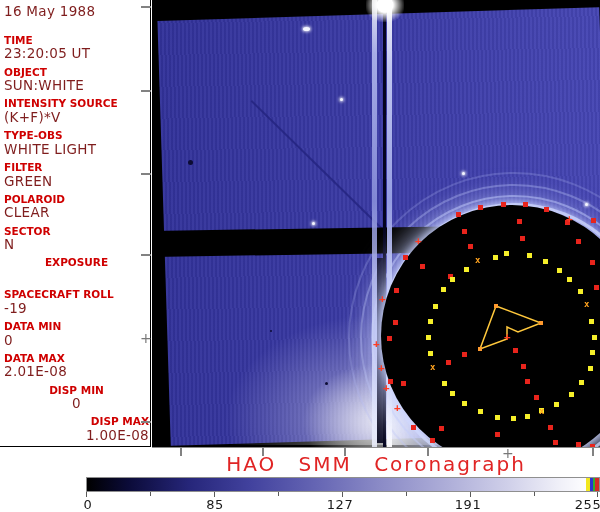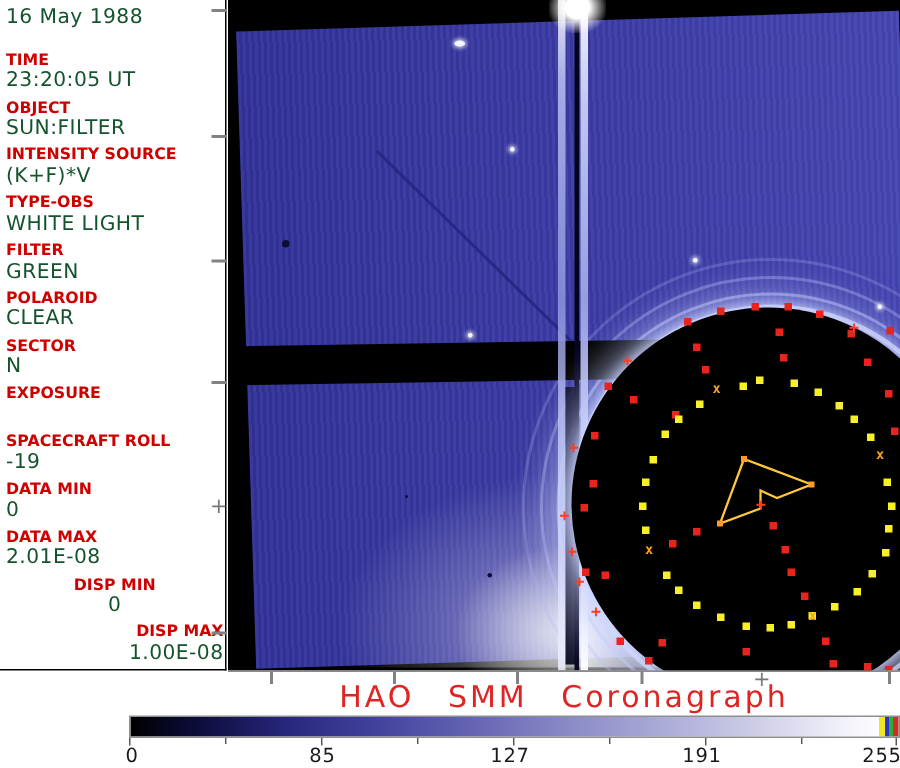--- a/index.html
+++ b/index.html
@@ -7,21 +7,21 @@
     width:600px;height:512px;position:relative;background:#ffffff;
     font-family:"DejaVu Sans","Liberation Sans",sans-serif;overflow:hidden;
   }
   
   #sidebar{
     position:absolute;left:0;top:0;width:151px;height:447px;background:#ffffff;
     border-right:1px solid #000;border-bottom:1px solid #000;box-sizing:border-box;
   }
   .meta-entry{position:absolute;left:4px;width:145px;line-height:1;}
   .meta-label{display:block;font-size:10.5px;font-weight:bold;letter-spacing:0px;color:#cf0000;}
-  .meta-value{display:block;font-size:13.5px;color:#14532d;margin-top:2px;letter-spacing:0.3px;}
+  .meta-value{display:block;font-size:13.5px;color:#7f1d1d;margin-top:2px;letter-spacing:0.3px;}
   
   #image-area{
     position:absolute;left:152px;top:0;width:448px;height:447px;background:#000;
     overflow:hidden;
   }
   .blue-quad{
     position:absolute;left:12px;top:14px;width:442px;height:425px;
     transform:rotate(-1.8deg);
     background:
       repeating-linear-gradient(90deg, rgba(255,255,255,0.035) 0 2px, rgba(0,0,0,0.05) 2px 4px),
@@ -107,21 +107,21 @@
 <div id="sidebar">
     <div class="meta-entry" style="left: 4px; top: 3px; position: absolute;">
       <span class="meta-value">16 May 1988</span>
     </div>
     <div class="meta-entry" style="left: 4px; top: 34.8px; position: absolute;">
       <span class="meta-label">TIME</span>
       <span class="meta-value">23:20:05 UT</span>
     </div>
     <div class="meta-entry" style="left: 4px; top: 66.6px; position: absolute;">
       <span class="meta-label">OBJECT</span>
-      <span class="meta-value">SUN:FILTER</span>
+      <span class="meta-value">SUN:WHITE</span>
     </div>
     <div class="meta-entry" style="left: 4px; top: 98.4px; position: absolute;">
       <span class="meta-label">INTENSITY SOURCE</span>
       <span class="meta-value">(K+F)*V</span>
     </div>
     <div class="meta-entry" style="left: 4px; top: 130.2px; position: absolute;">
       <span class="meta-label">TYPE-OBS</span>
       <span class="meta-value">WHITE LIGHT</span>
     </div>
     <div class="meta-entry" style="left: 4px; top: 162px; position: absolute;">
@@ -129,21 +129,21 @@
       <span class="meta-value">GREEN</span>
     </div>
     <div class="meta-entry" style="left: 4px; top: 193.8px; position: absolute;">
       <span class="meta-label">POLAROID</span>
       <span class="meta-value">CLEAR</span>
     </div>
     <div class="meta-entry" style="left: 4px; top: 225.6px; position: absolute;">
       <span class="meta-label">SECTOR</span>
       <span class="meta-value">N</span>
     </div>
-    <div class="meta-entry" style="left: 4px; top: 257.4px; position: absolute;">
+    <div class="meta-entry" style="left: 4px; top: 257.4px; position: absolute; text-align: center;">
       <span class="meta-label">EXPOSURE</span>
     </div>
     <div class="meta-entry" style="left: 4px; top: 289.2px; position: absolute;">
       <span class="meta-label">SPACECRAFT ROLL</span>
       <span class="meta-value">-19</span>
     </div>
     <div class="meta-entry" style="left: 4px; top: 321px; position: absolute;">
       <span class="meta-label">DATA MIN</span>
       <span class="meta-value">0</span>
     </div>

